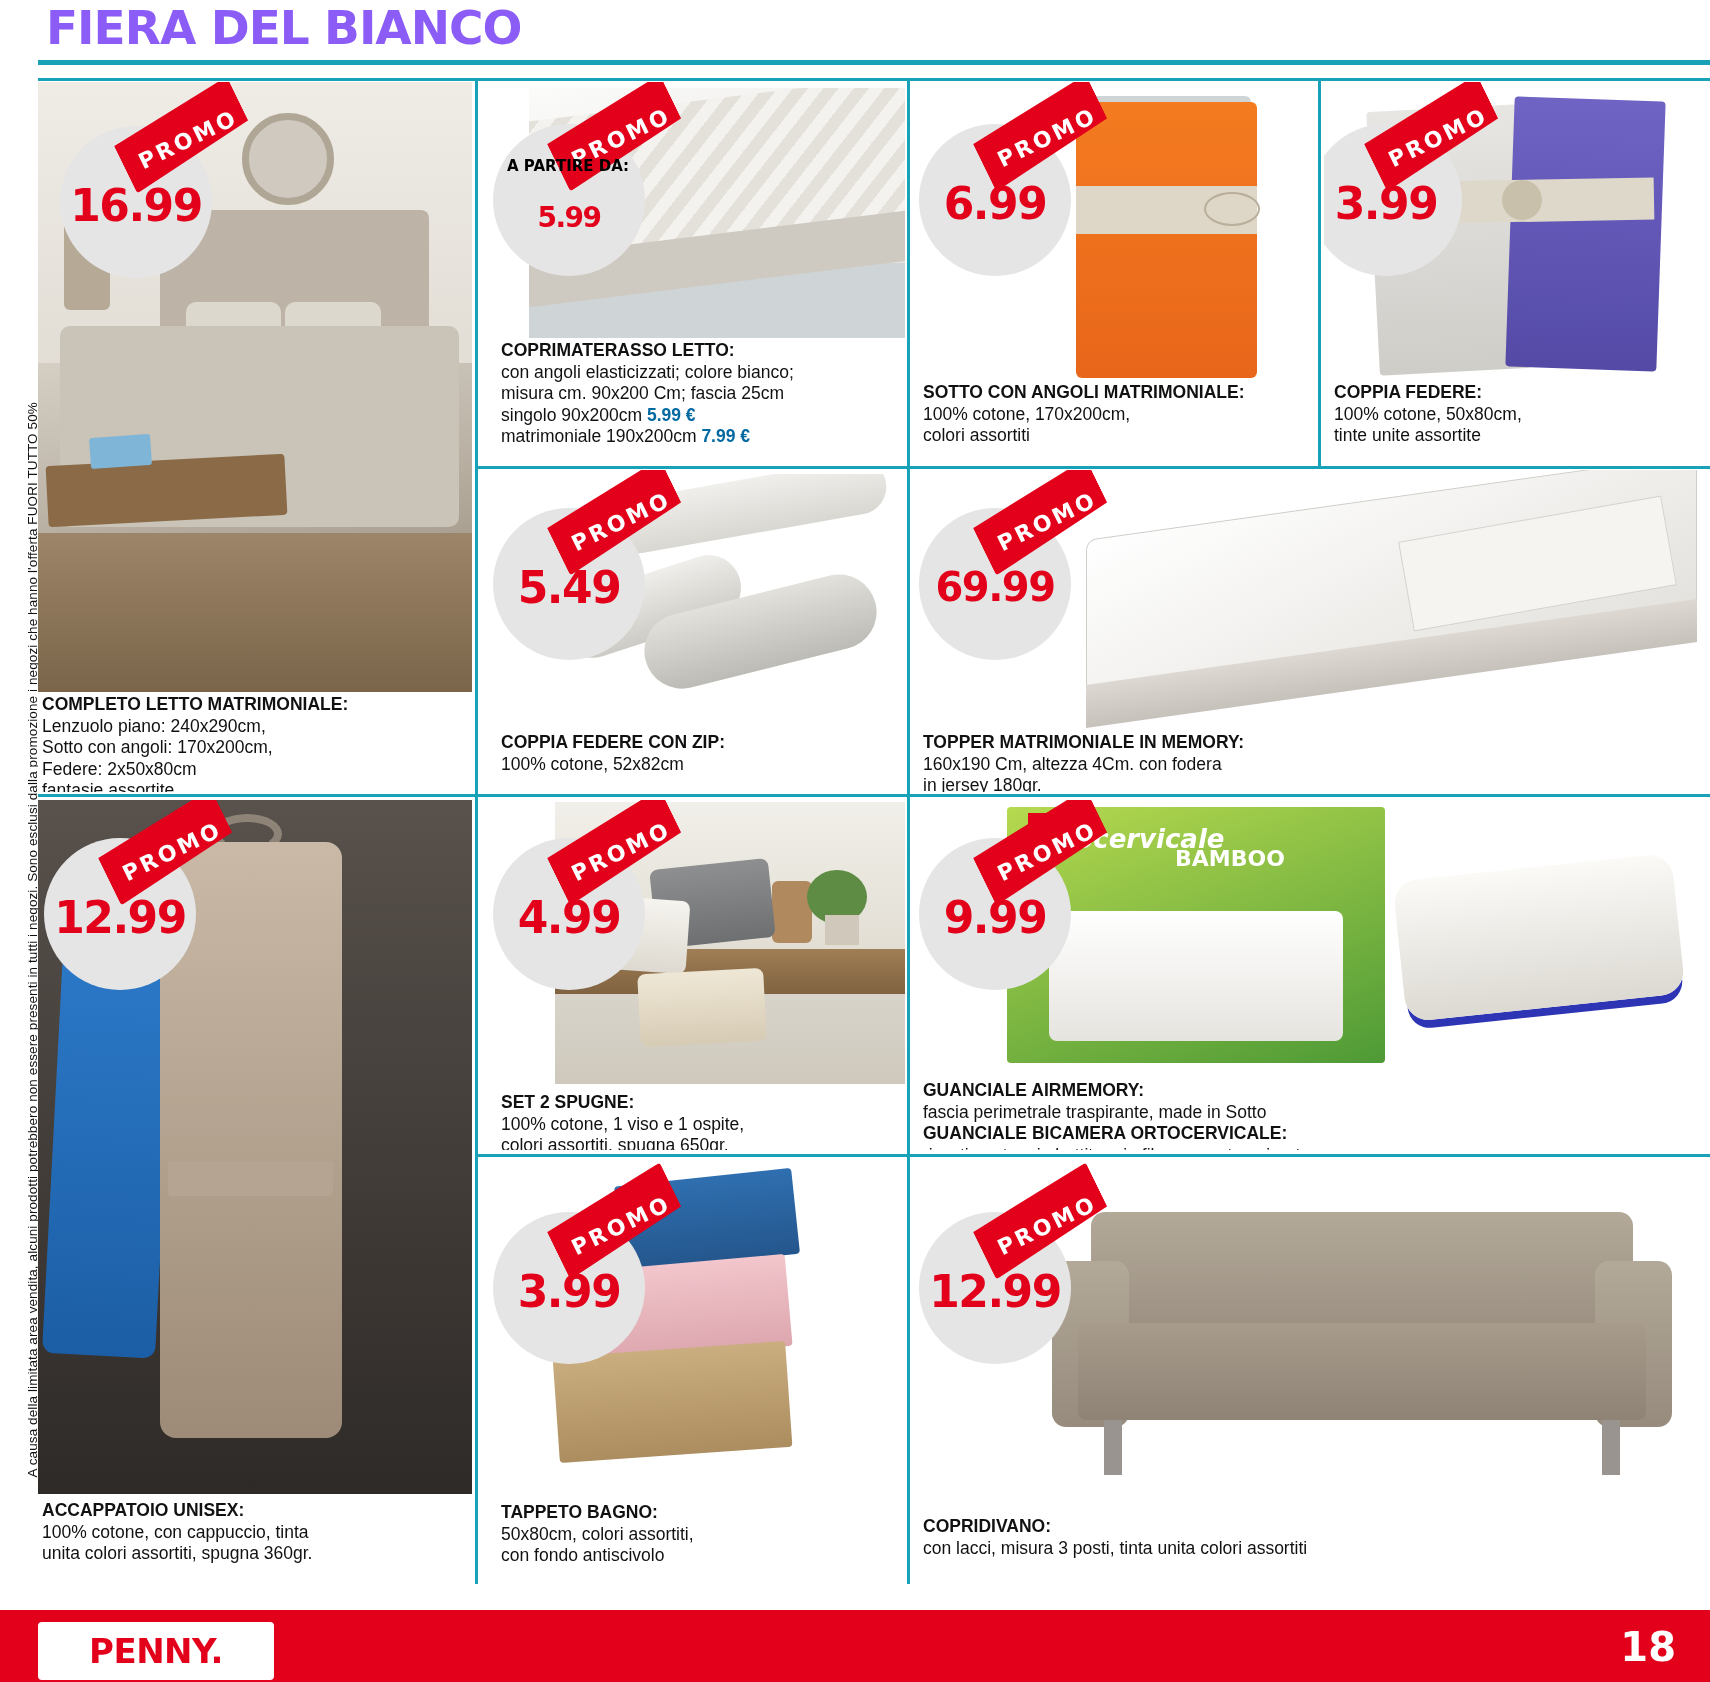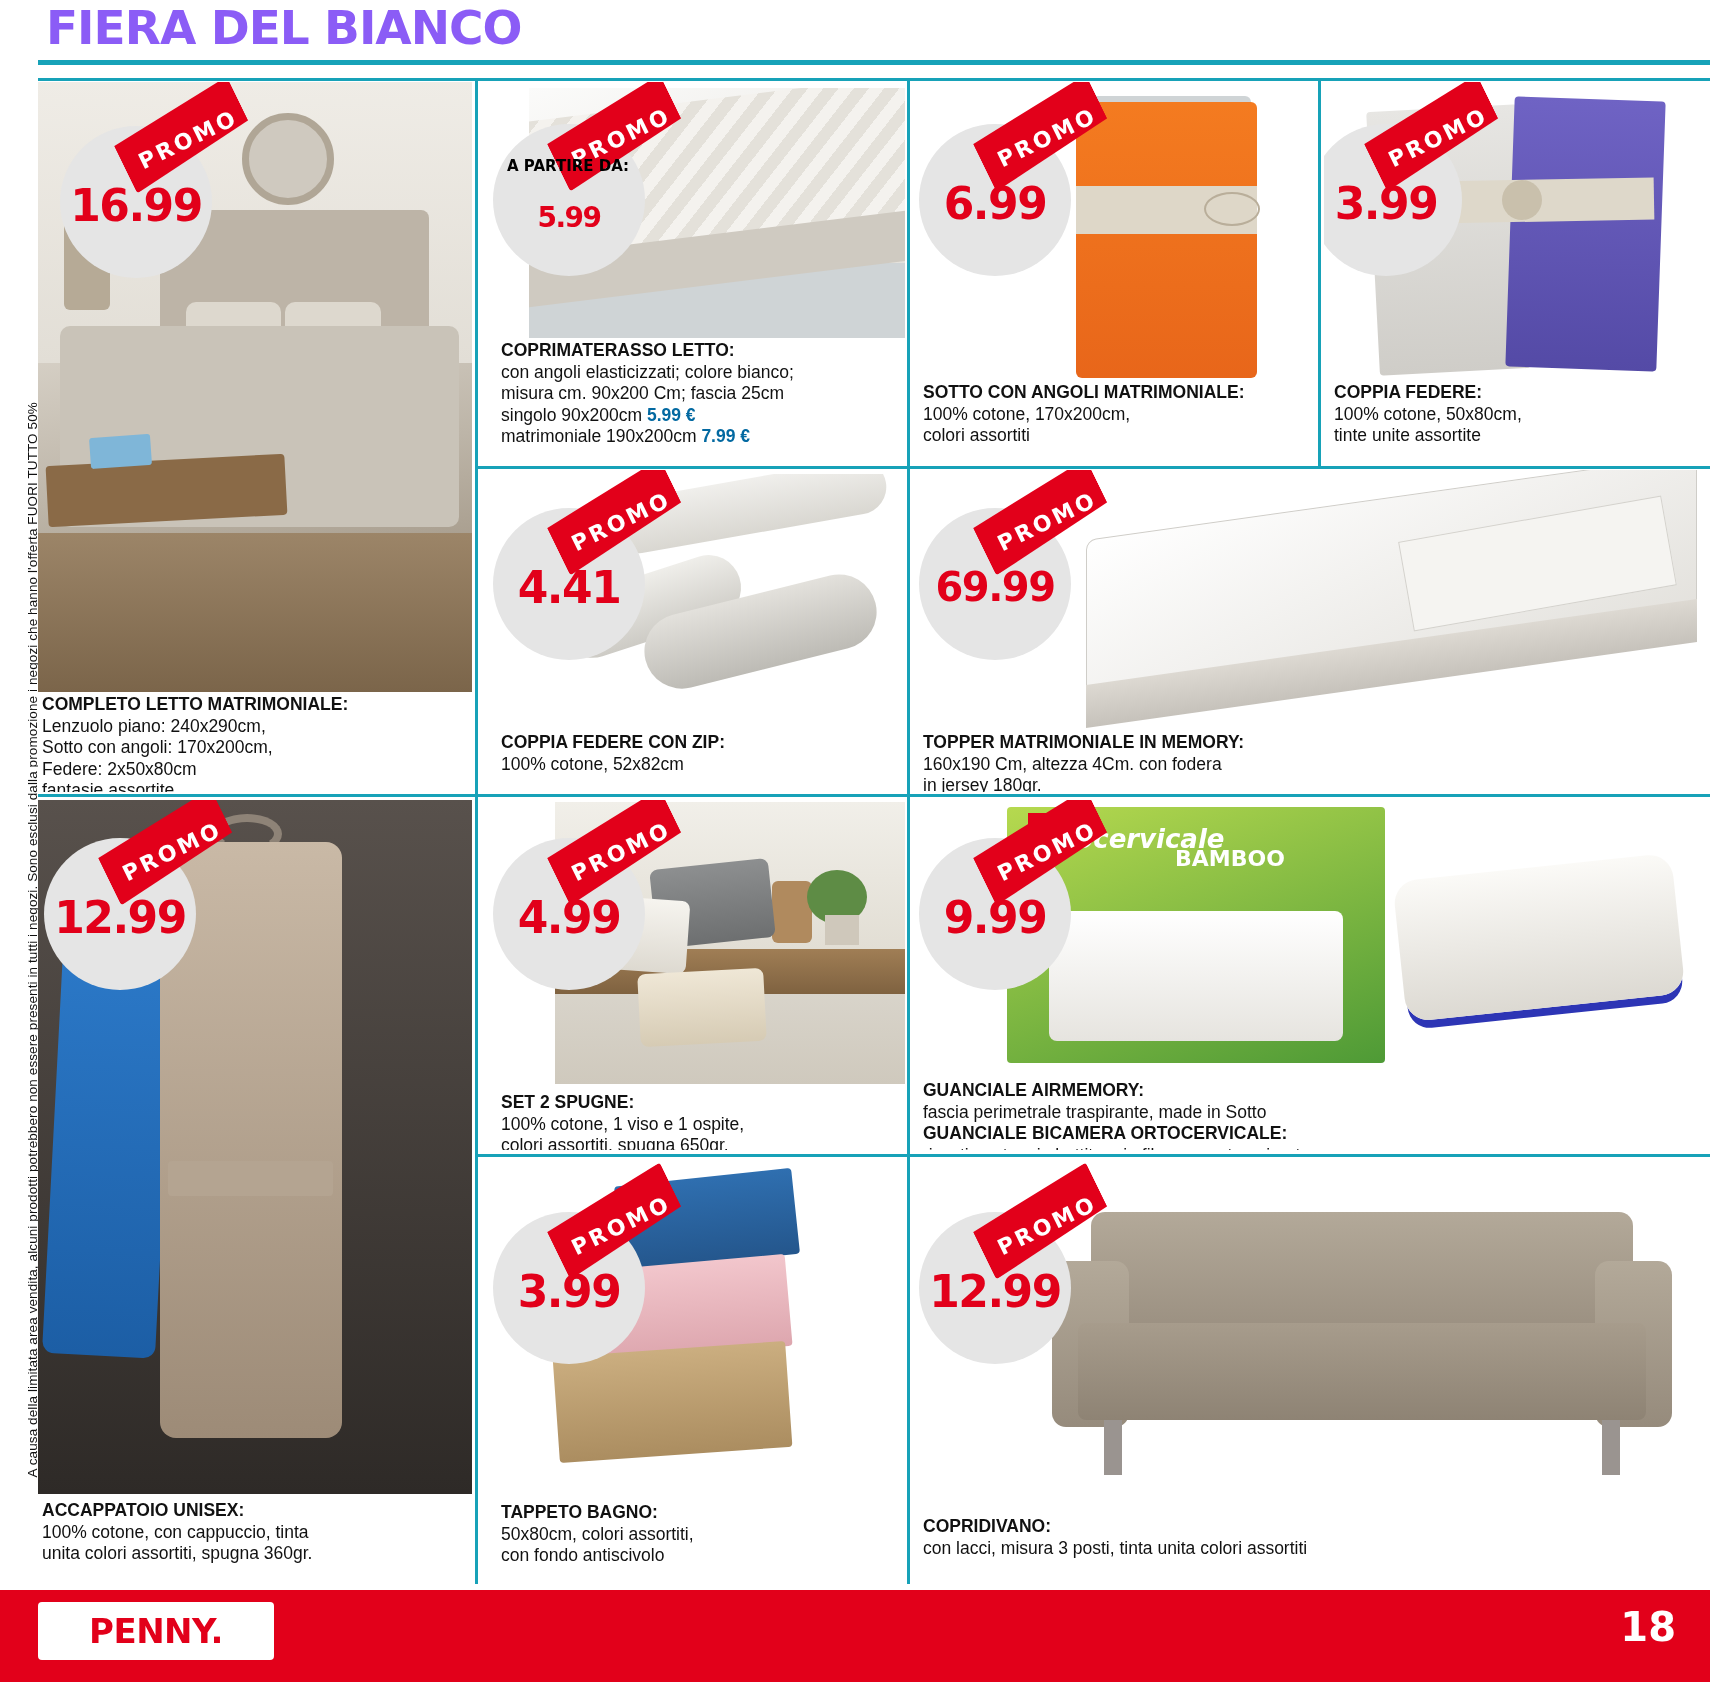--- a/index.html
+++ b/index.html
@@ -265,21 +265,21 @@
     background: linear-gradient(180deg,#b3a999,#968b7c); border-radius: 14px; }
   .sofa-arm-r { position:absolute; right:2%; top:28%; width:12%; height:48%;
     background: linear-gradient(180deg,#b3a999,#968b7c); border-radius: 14px; }
   .sofa-leg-l { position:absolute; left:10%; top:74%; width:18px; height:16%;
     background:#9a9490; }
   .sofa-leg-r { position:absolute; right:10%; top:74%; width:18px; height:16%;
     background:#9a9490; }
 
   
   .footer {
-    position: absolute; left: 0; bottom: 0; width: 1710px; height: 92px;
+    position: absolute; left: 0; bottom: 0; width: 1710px; height: 72px;
     background: #e2001a;
   }
   .footer-logo {
     position: absolute; left: 38px; top: 12px;
     width: 236px; height: 58px; background: #ffffff;
     border-radius: 4px;
     display: flex; align-items: center; justify-content: center;
   }
   .footer-logo span {
     color: #e2001a; font-weight: bold; font-size: 34px;
@@ -409,21 +409,21 @@
   </div>
 
   <div class="cell" style="left:443px; top:392px; width:424px; height:322px;">
     <div class="photo ph-pillows" style="left:0; top:4px; width:424px; height:250px;">
       <div class="pil-zip"></div>
       <div class="pil-a"></div>
       <div class="pil-b"></div>
     </div>
     <div class="badge" style="left:12px; top:20px;">
       <div class="circle">
-          <span class="price">4.41</span>
+          <span class="price">5.49</span>
         </div>
       <div class="ribbon"></div>
       <div class="ribbon-text">PROMO</div>
     </div>
     <div class="caption" style="left:20px; top:262px; width:400px;">
       <b>COPPIA FEDERE CON ZIP:</b><br>
       <span>100% cotone, 52x82cm</span>
     </div>
   </div>
 

